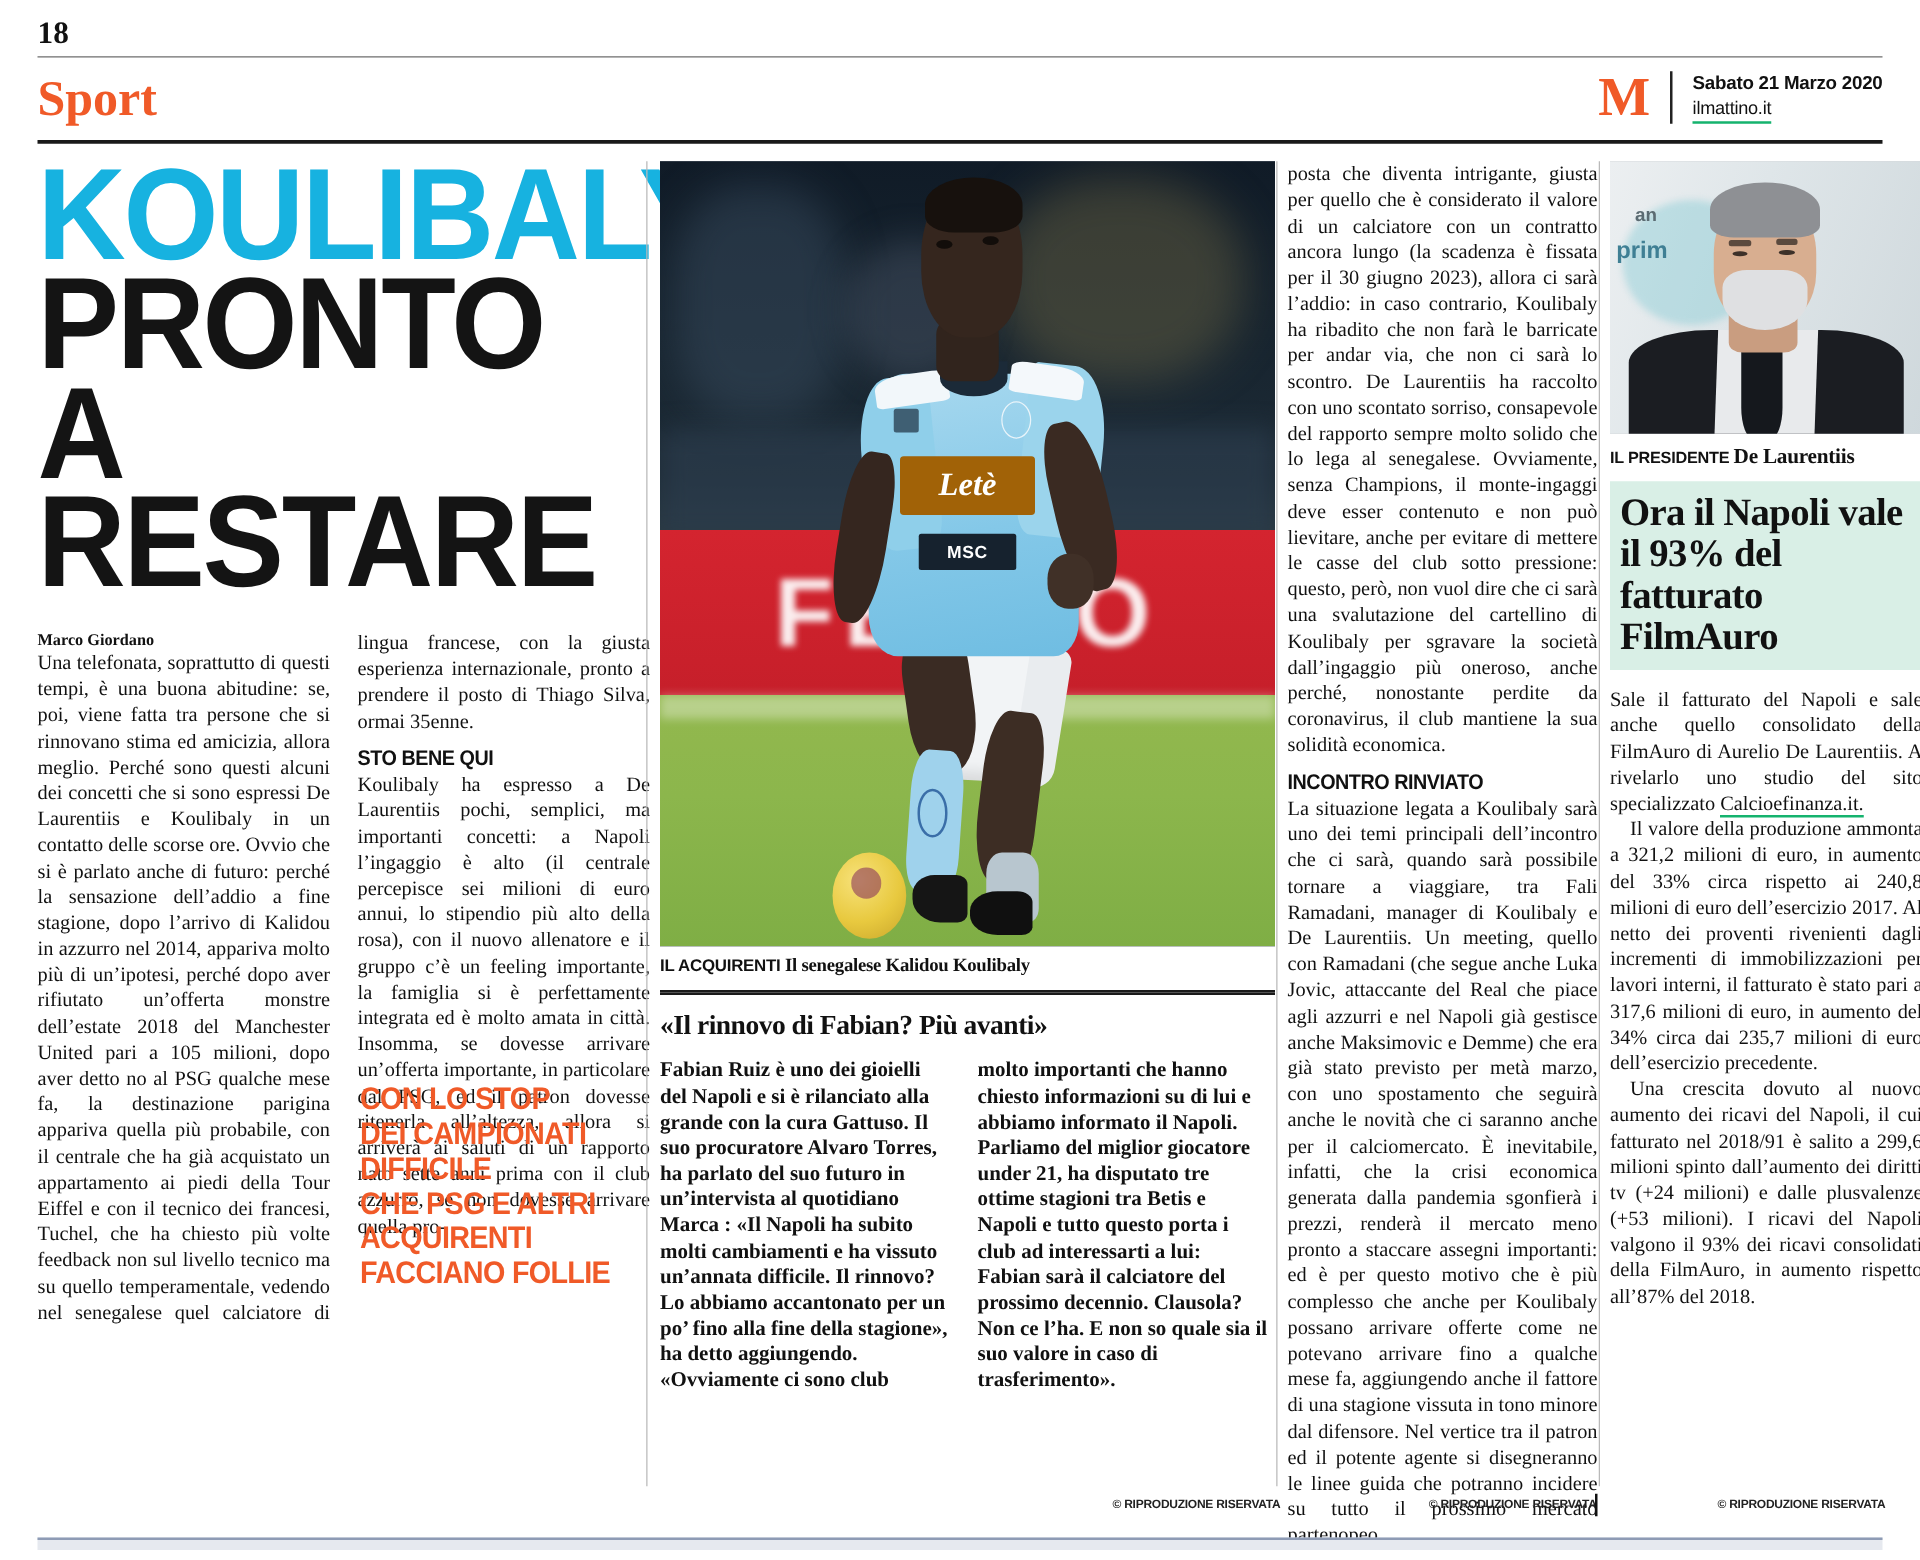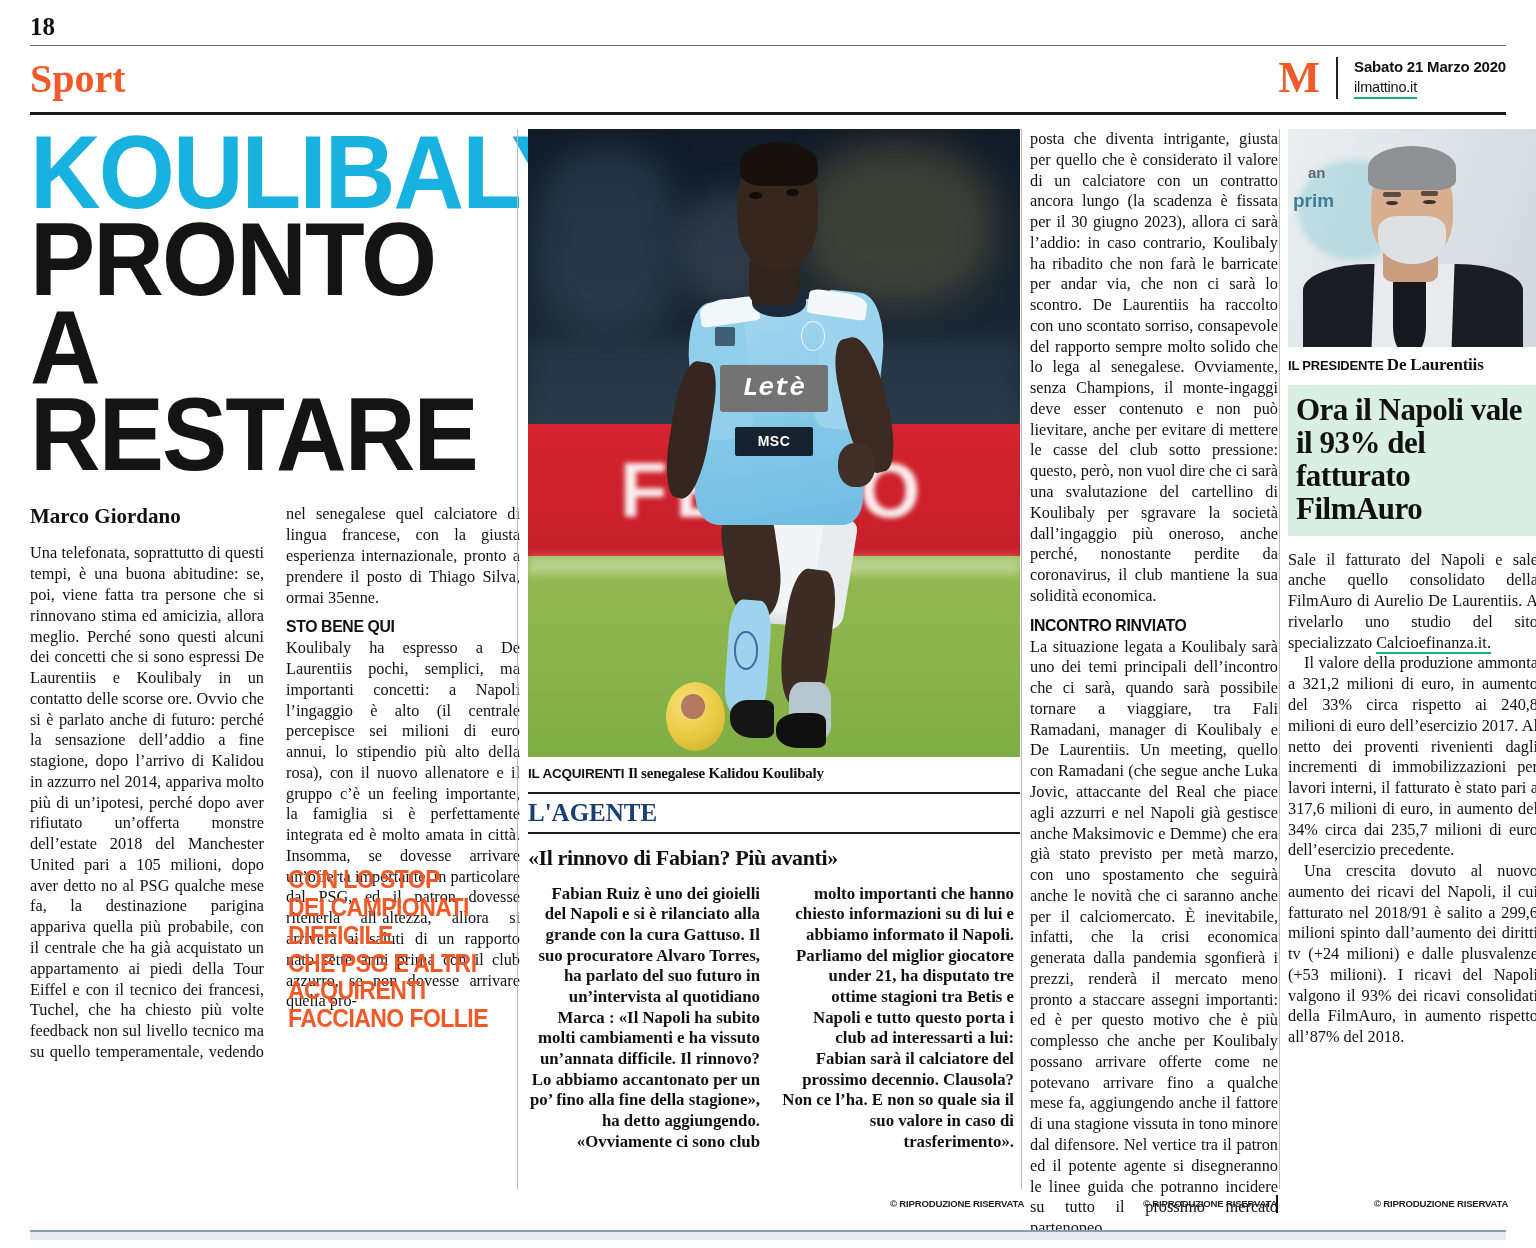--- a/index.html
+++ b/index.html
@@ -139,22 +139,21 @@
   .tri {
     font-size: 20px;
     line-height: 1;
     vertical-align: 1px;
   }
 
   
   .byline {
     font-family: "Liberation Serif", serif;
     font-weight: bold;
-    font-size: 21px;
-    margin-bottom: 14px;
+    font-size: 13px;
   }
   .twocol {
     column-count: 2;
     column-gap: 22px;
     column-fill: auto;
   }
   .bodytext {
     font-family: "Liberation Serif", serif;
     font-size: 16.3px;
     line-height: 1.275;
@@ -219,21 +218,21 @@
     font-size: 22px;
     line-height: 1.1;
     margin: 12px 0 14px 0;
     letter-spacing: -0.4px;
   }
   .bodytext-bold {
     font-family: "Liberation Serif", serif;
     font-weight: bold;
     font-size: 16.8px;
     line-height: 1.23;
-    text-align: right;
+    text-align: left;
     margin: 0;
   }
 
   
   .photo-pres {
     width: 100%;
     height: 218px;
     overflow: hidden;
     position: relative;
     background: #c8ccd0;
@@ -375,21 +374,21 @@
 
         <div class="ph-el" style="left:34%;top:27%;width:34%;height:36%;background:linear-gradient(170deg,#a9d9ef,#84c8e8 55%,#6fbde2);border-radius:18% 20% 12% 14%;"></div>
         <div class="ph-el" style="left:33%;top:27.5%;width:12%;height:22%;background:#8fcfea;border-radius:45% 10% 20% 35%;transform:rotate(-6deg);"></div>
         <div class="ph-el" style="left:59%;top:26%;width:13%;height:22%;background:#9bd4ec;border-radius:10% 45% 35% 20%;transform:rotate(6deg);"></div>
 
         <div class="ph-el" style="left:35%;top:27%;width:12%;height:4%;background:#f2f7fa;border-radius:40% 20% 10% 10%;transform:rotate(-8deg);"></div>
         <div class="ph-el" style="left:57%;top:26%;width:12%;height:4%;background:#f4f8fb;border-radius:20% 40% 10% 10%;transform:rotate(8deg);"></div>
 
         <div class="ph-el" style="left:45.5%;top:25.5%;width:11%;height:4.5%;background:#1b2a38;border-radius:0 0 50% 50%;"></div>
 
-        <div class="ph-el" style="left:39%;top:37.5%;width:22%;height:7.5%;background:#737373;border-radius:3px;display:flex;align-items:center;justify-content:center;color:#fff;font-family:Liberation Mono, monospace;font-style:italic;font-weight:bold;font-size:26px;">Letè</div>
+        <div class="ph-el" style="left:39%;top:37.5%;width:22%;height:7.5%;background:#a16207;border-radius:3px;display:flex;align-items:center;justify-content:center;color:#fff;font-family:Liberation Serif, serif;font-style:italic;font-weight:bold;font-size:26px;">Letè</div>
 
         <div class="ph-el" style="left:42%;top:47.5%;width:16%;height:4.5%;background:#16222e;border-radius:2px;display:flex;align-items:center;justify-content:center;color:#fff;font-family:'Liberation Sans',sans-serif;font-weight:bold;font-size:14px;letter-spacing:.5px;">MSC</div>
 
         <div class="ph-el" style="left:38%;top:31.5%;width:4%;height:3%;background:rgba(20,35,50,.65);border-radius:2px;"></div>
         <div class="ph-el" style="left:55.5%;top:30.5%;width:4.5%;height:4.5%;border:1.5px solid #e9f4fa;border-radius:50%;"></div>
 
         <div class="ph-el" style="left:29%;top:37%;width:8%;height:22%;background:#35261f;border-radius:40% 30% 45% 40%;transform:rotate(9deg);"></div>
         <div class="ph-el" style="left:64%;top:33%;width:9%;height:22%;background:#3a2a22;border-radius:35% 45% 40% 45%;transform:rotate(-13deg);"></div>
         <div class="ph-el" style="left:63%;top:50%;width:7.5%;height:7%;background:#403027;border-radius:45%;"></div>
 
@@ -402,21 +401,20 @@
         <div class="ph-el" style="left:28%;top:88%;width:12%;height:11%;background:radial-gradient(circle at 35% 32%,#f7e27a,#e8c93f 55%,#c9a62b);border-radius:50%;"></div>
         <div class="ph-el" style="left:31%;top:90%;width:5%;height:4%;background:rgba(130,40,90,.55);border-radius:50%;"></div>
       </div>
 
       <div class="photo-caption">
         <b>IL ACQUIRENTI</b>
         <span class="cap-rest">Il senegalese Kalidou Koulibaly</span>
       </div>
 
       <div class="rule-med"></div>
-      <div class="label-blue">L'AGENTE</div>
       <div class="rule-med"></div>
 
       <div class="sub-headline">«Il rinnovo di Fabian? Più avanti»</div>
 
       <div style="display:flex;gap:22px;">
         <p class="bodytext-bold" style="width:232px;">Fabian Ruiz è uno dei gioielli del Napoli e si è rilanciato alla grande con la cura Gattuso. Il suo procuratore Alvaro Torres, ha parlato del suo futuro in un’intervista al quotidiano Marca : «Il Napoli ha subito molti cambiamenti e ha vissuto un’annata difficile. Il rinnovo? Lo abbiamo accantonato per un po’ fino alla fine della stagione», ha detto aggiungendo. «Ovviamente ci sono club</p>
         <p class="bodytext-bold" style="width:232px;">molto importanti che hanno chiesto informazioni su di lui e abbiamo informato il Napoli. Parliamo del miglior giocatore under 21, ha disputato tre ottime stagioni tra Betis e Napoli e tutto questo porta i club ad interessarti a lui: Fabian sarà il calciatore del prossimo decennio. Clausola? Non ce l’ha. E non so quale sia il suo valore in caso di trasferimento».</p>
       </div>
     </div>
 

